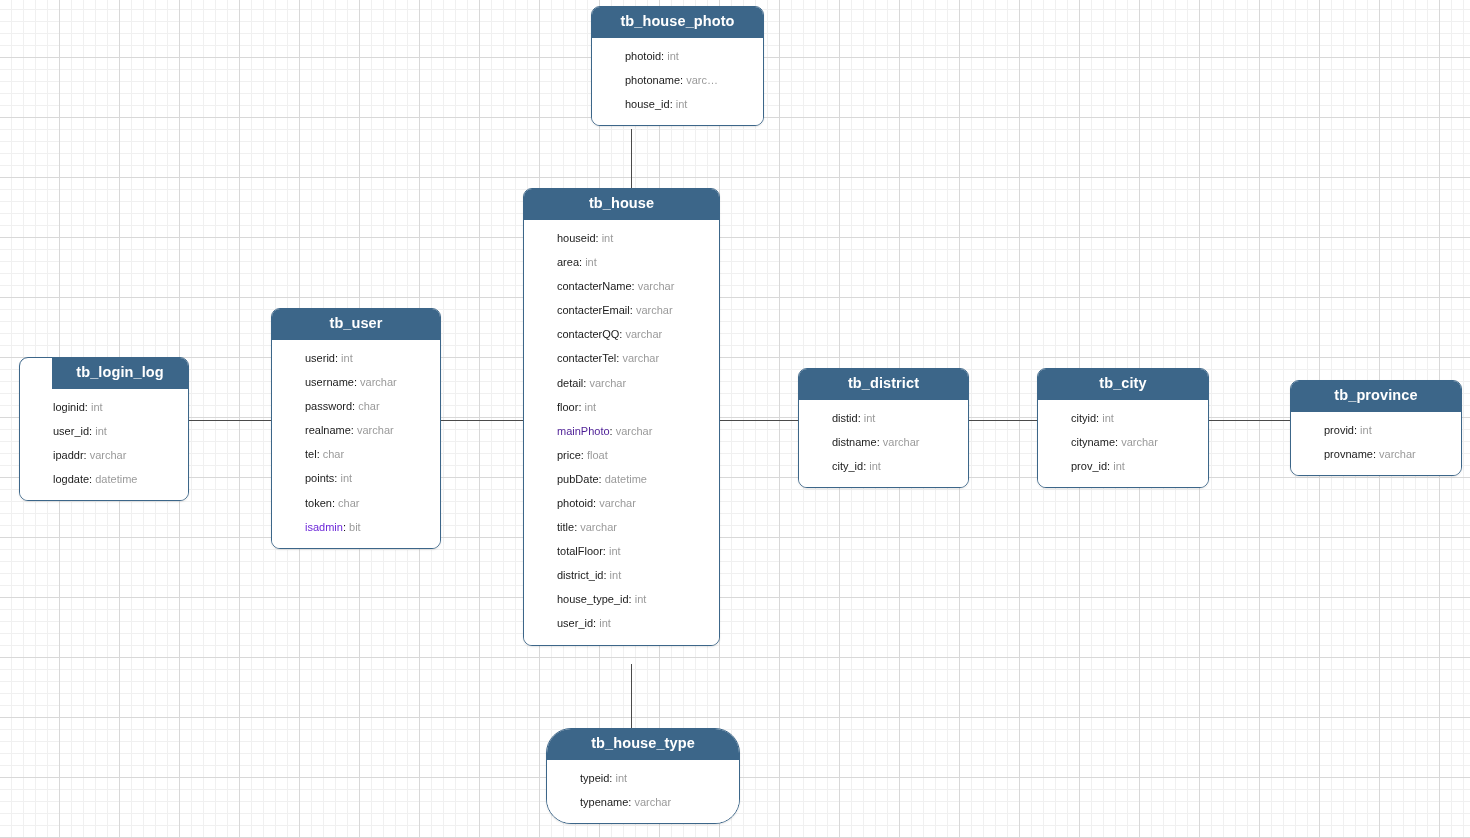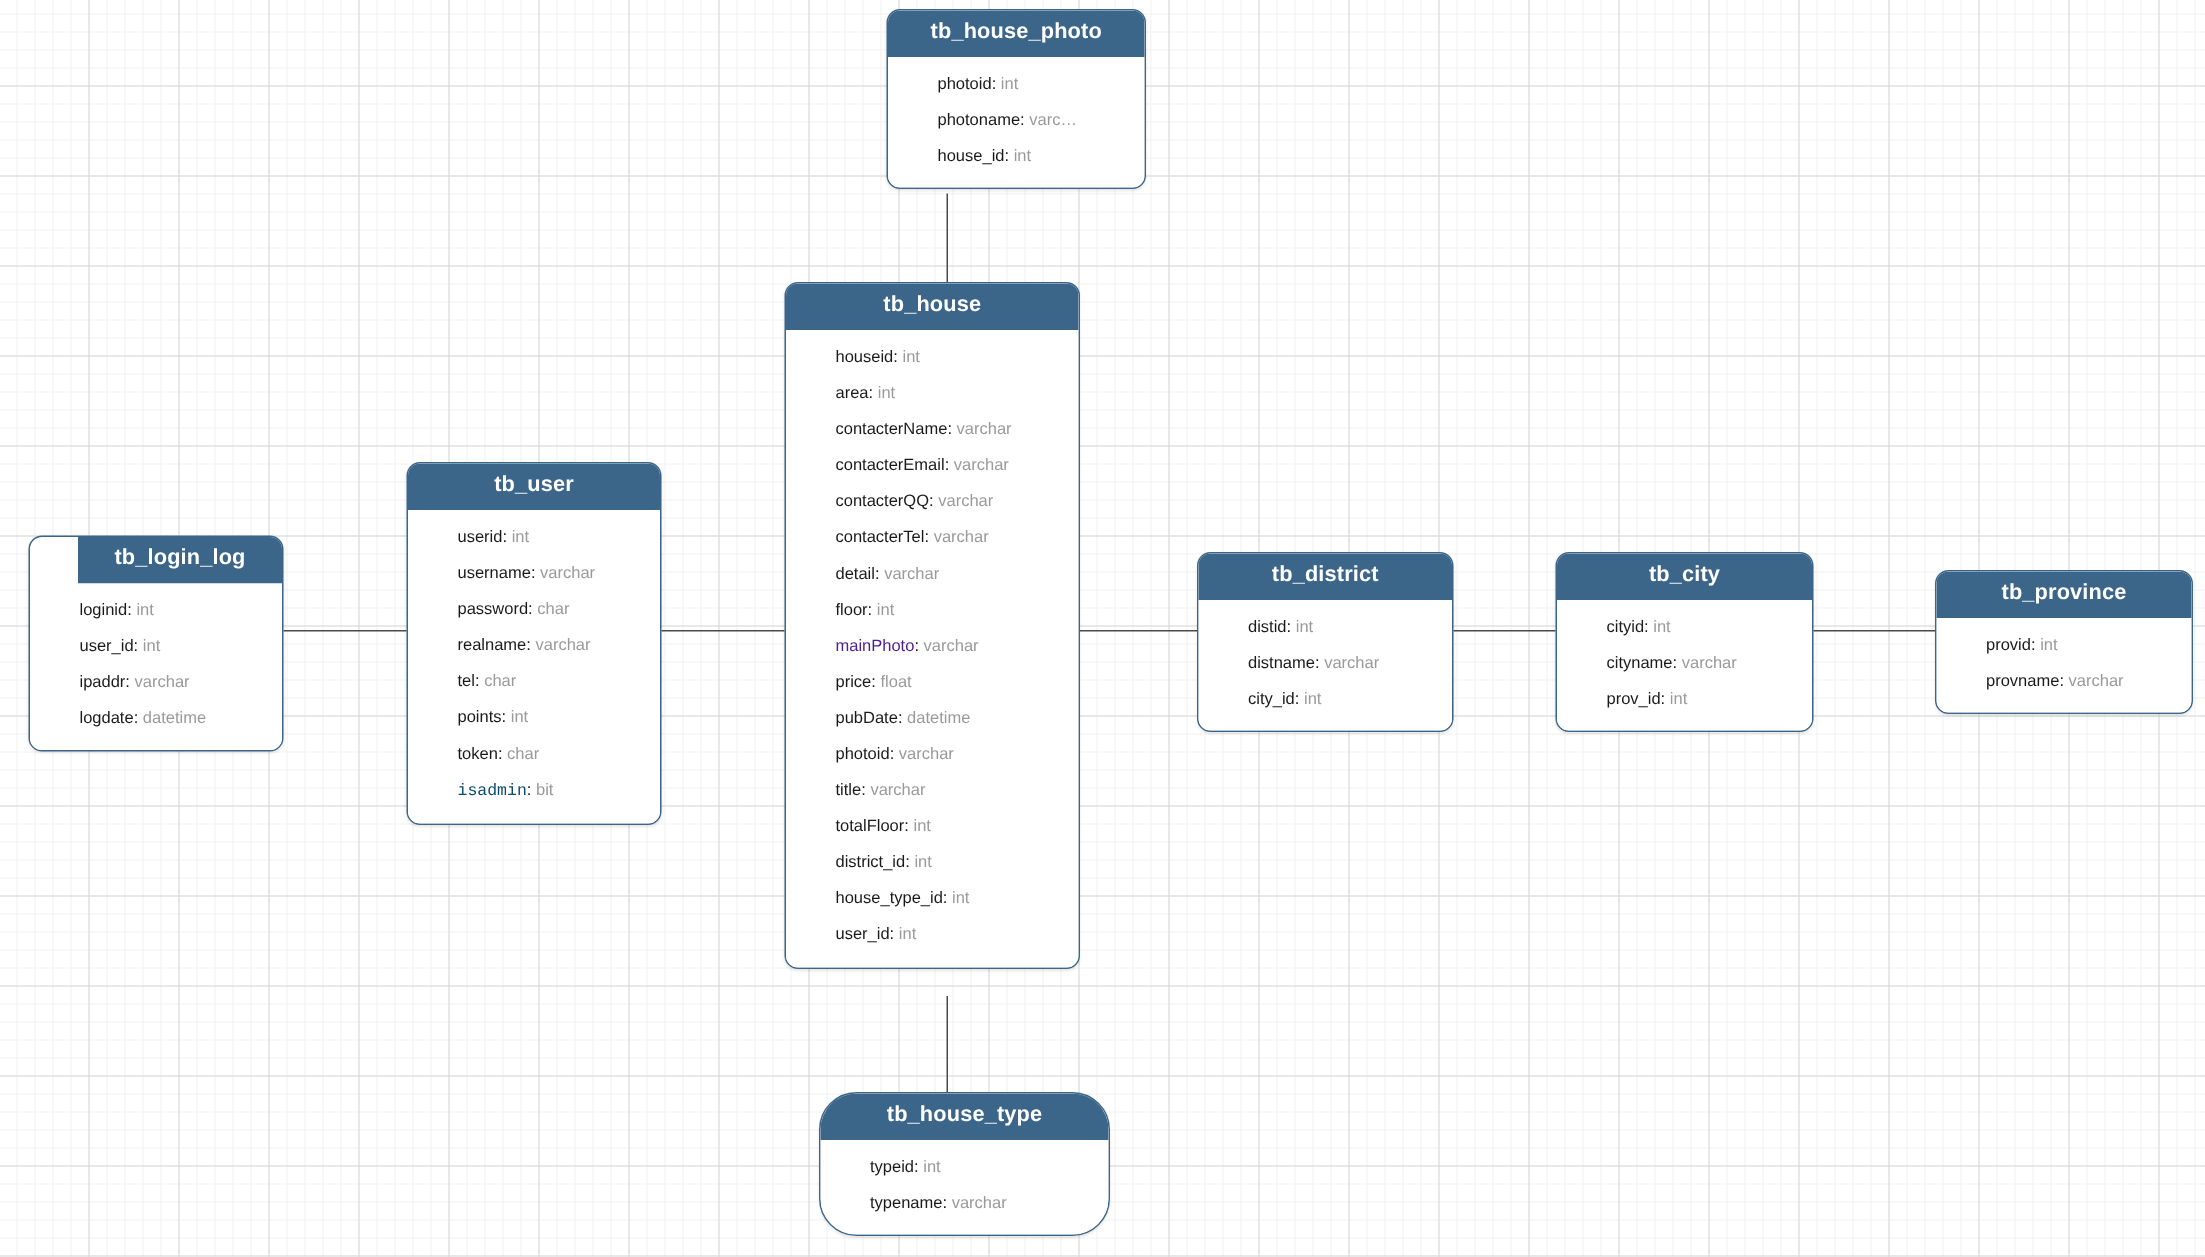--- a/index.html
+++ b/index.html
@@ -127,21 +127,21 @@
     <div class="entity" style="left: 271px; top: 308px; width: 170px; border-color: rgb(60, 102, 137);">
       <div class="entity-header" style="background: rgb(60, 102, 137);">tb_user</div>
       <div class="entity-body">
         <div class="field"><span class="fname" style="color: rgb(26, 26, 26);">userid</span><span class="fsep">: </span><span class="ftype" style="color: rgb(154, 154, 154);">int</span></div>
         <div class="field"><span class="fname" style="color: rgb(26, 26, 26);">username</span><span class="fsep">: </span><span class="ftype" style="color: rgb(154, 154, 154);">varchar</span></div>
         <div class="field"><span class="fname" style="color: rgb(26, 26, 26);">password</span><span class="fsep">: </span><span class="ftype" style="color: rgb(154, 154, 154);">char</span></div>
         <div class="field"><span class="fname" style="color: rgb(26, 26, 26);">realname</span><span class="fsep">: </span><span class="ftype" style="color: rgb(154, 154, 154);">varchar</span></div>
         <div class="field"><span class="fname" style="color: rgb(26, 26, 26);">tel</span><span class="fsep">: </span><span class="ftype" style="color: rgb(154, 154, 154);">char</span></div>
         <div class="field"><span class="fname" style="color: rgb(26, 26, 26);">points</span><span class="fsep">: </span><span class="ftype" style="color: rgb(154, 154, 154);">int</span></div>
         <div class="field"><span class="fname" style="color: rgb(26, 26, 26);">token</span><span class="fsep">: </span><span class="ftype" style="color: rgb(154, 154, 154);">char</span></div>
-        <div class="field"><span class="fname" style="color: #0c4a6e; font-family: Liberation Mono, monospace;">isadmin</span><span class="fsep">: </span><span class="ftype" style="color: rgb(154, 154, 154);">bit</span></div>
+        <div class="field"><span class="fname" style="color: #6d28d9;">isadmin</span><span class="fsep">: </span><span class="ftype" style="color: rgb(154, 154, 154);">bit</span></div>
       </div>
     </div>
     <div class="entity" style="left: 19px; top: 357px; width: 170px; border-color: rgb(60, 102, 137);">
       <div class="entity-header" style="background: rgb(60, 102, 137); margin-left: 32px;">tb_login_log</div>
       <div class="entity-body">
         <div class="field"><span class="fname" style="color: rgb(26, 26, 26);">loginid</span><span class="fsep">: </span><span class="ftype" style="color: rgb(154, 154, 154);">int</span></div>
         <div class="field"><span class="fname" style="color: rgb(26, 26, 26);">user_id</span><span class="fsep">: </span><span class="ftype" style="color: rgb(154, 154, 154);">int</span></div>
         <div class="field"><span class="fname" style="color: rgb(26, 26, 26);">ipaddr</span><span class="fsep">: </span><span class="ftype" style="color: rgb(154, 154, 154);">varchar</span></div>
         <div class="field"><span class="fname" style="color: rgb(26, 26, 26);">logdate</span><span class="fsep">: </span><span class="ftype" style="color: rgb(154, 154, 154);">datetime</span></div>
       </div>

